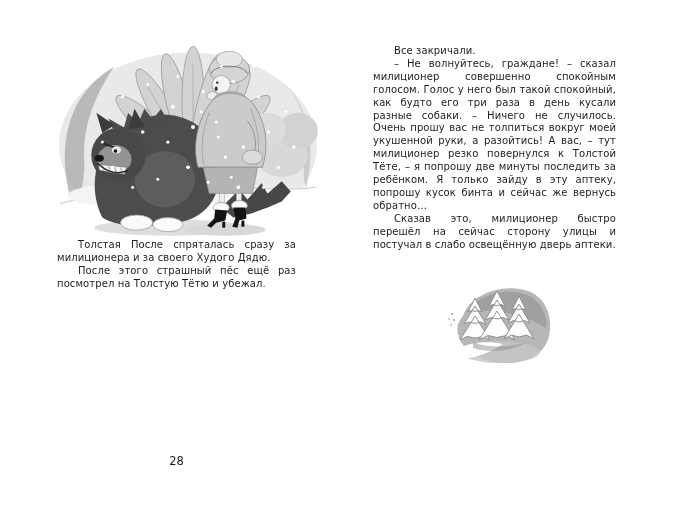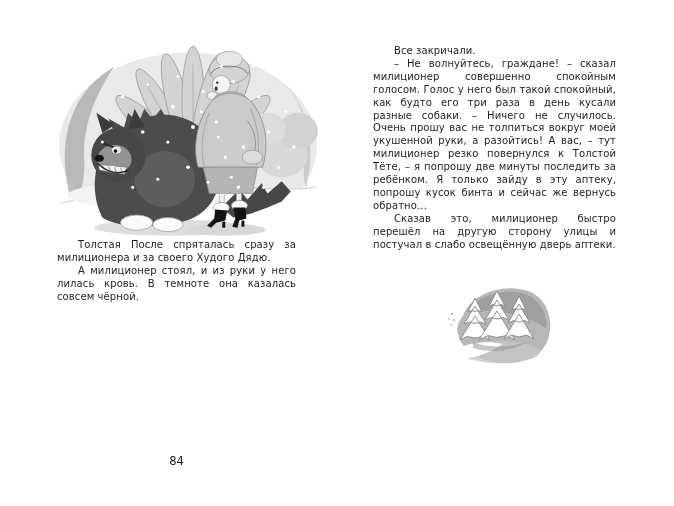--- a/index.html
+++ b/index.html
@@ -151,32 +151,32 @@
           <circle cx="168" cy="30" r="1.4"></circle>
         <circle cx="200" cy="30" r="1.5"></circle>
           <circle cx="172" cy="120" r="1.6"></circle>
         <circle cx="163" cy="85" r="1.5"></circle>
           <circle cx="178" cy="140" r="1.4"></circle>
       </g>
     </svg>
 
     <div id="left-text" class="text-col">
       <p>Толстая После спряталась сразу за милиционера и за своего Худого Дядю.</p>
-      <p>А милиционер стоял, и из руки у него лилась кровь. В темноте она казалась совсем чёрной.</p>
+      <p>После этого страшный пёс ещё раз посмотрел на Толстую Тётю и убежал.</p>
     </div>
 
-    <div class="page-number">84</div>
+    <div class="page-number">28</div>
   </div>
 
   <div>
 
     <div id="right-text" class="text-col">
       <p>Все закричали.</p>
       <p>– Не волнуйтесь, граждане! – сказал милиционер совершенно спокойным голосом. Голос у него был такой спокойный, как будто его три раза в день кусали разные собаки. – Ничего не случилось. Очень прошу вас не толпиться вокруг моей укушенной руки, а разойтись! А вас, – тут милиционер резко повернулся к Толстой Тёте, – я попрошу две минуты последить за ребёнком. Я только зайду в эту аптеку, попрошу кусок бинта и сейчас же вернусь обратно…</p>
-      <p>Сказав это, милиционер быстро перешёл на другую сторону улицы и постучал в слабо освещённую дверь аптеки.</p>
+      <p>Сказав это, милиционер быстро перешёл на сейчас сторону улицы и постучал в слабо освещённую дверь аптеки.</p>
     </div>
 
     <svg id="illu-right" class="illu" viewBox="0 0 116 95" xmlns="http://www.w3.org/2000/svg">
       <g>
         <path d="M20,38 C28,14 64,4 88,14 C104,22 110,40 106,58 C102,76 84,86 60,85 C38,84 18,72 15,56 C13,48 16,43 20,38 Z" fill="#b7b7b7"></path>
         <path d="M24,34 C36,14 72,8 90,20 C100,28 105,40 103,50 C82,36 50,30 24,34 Z" fill="#9d9d9d" opacity="0.9"></path>
         <ellipse cx="57" cy="74" rx="40" ry="11" fill="#c6c6c6" opacity="0.8"></ellipse>
       </g>
       <g fill="#9a9a9a">
         <circle cx="9" cy="36" r="1"></circle>

